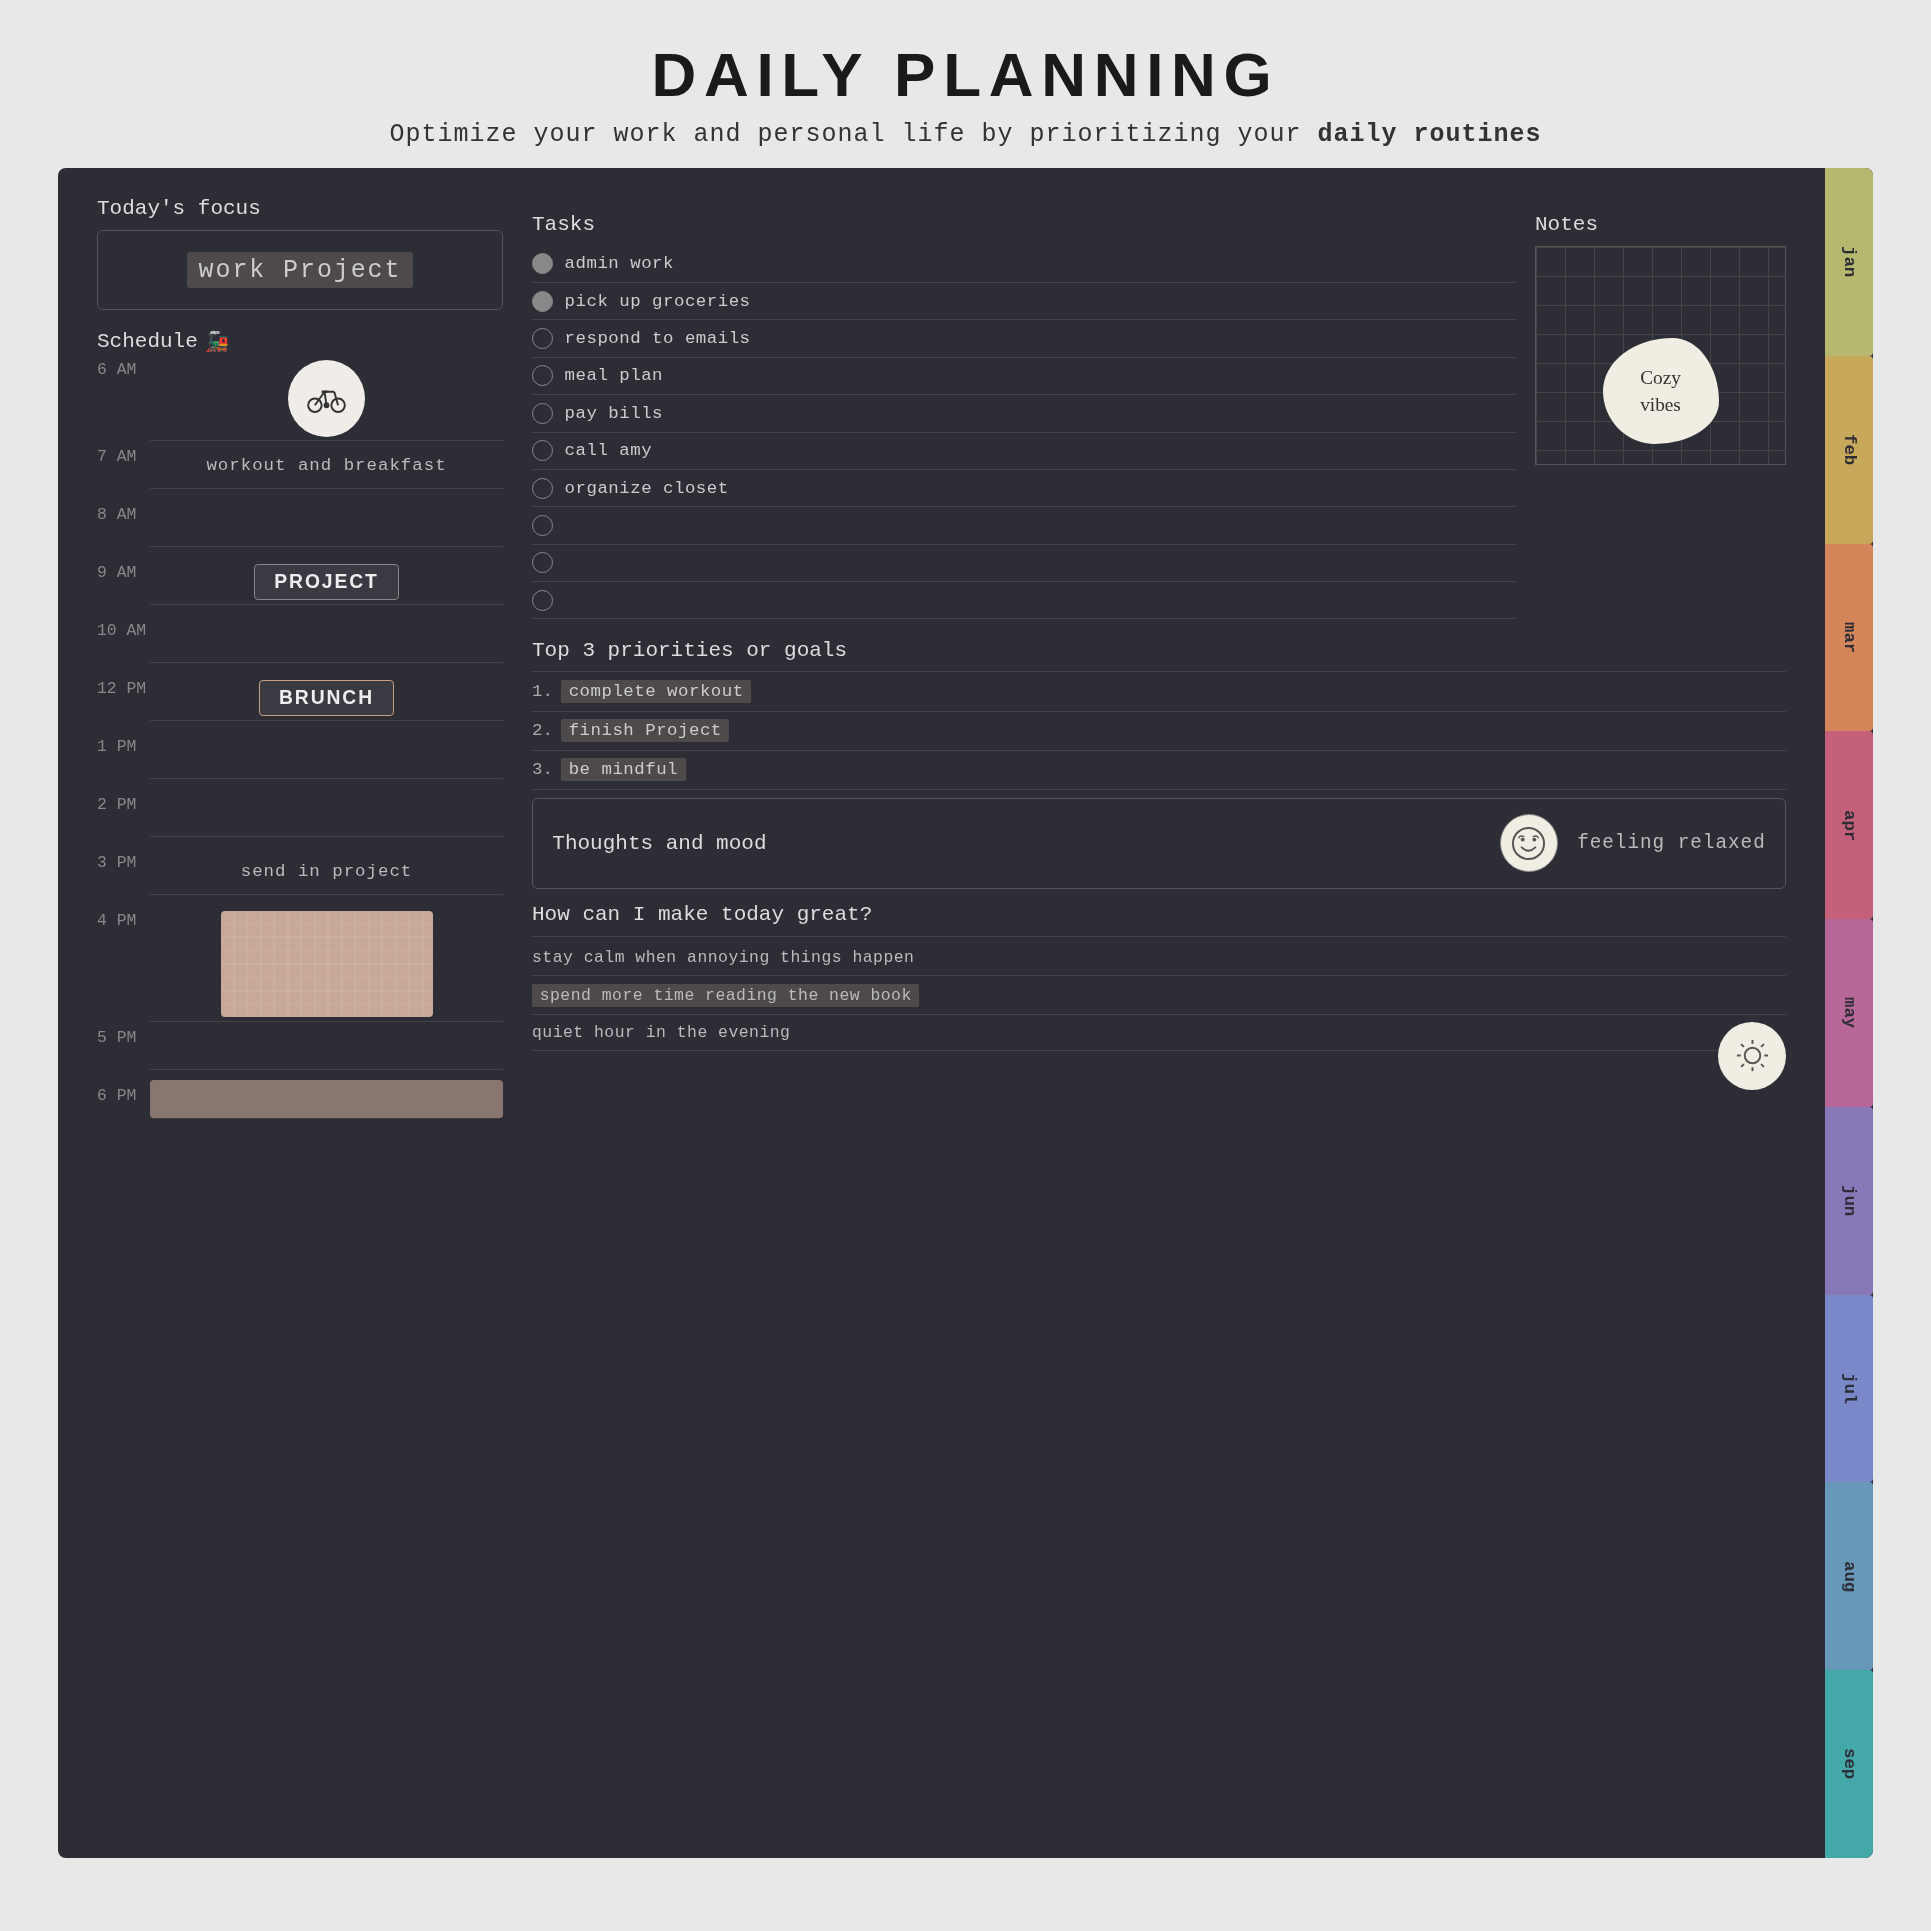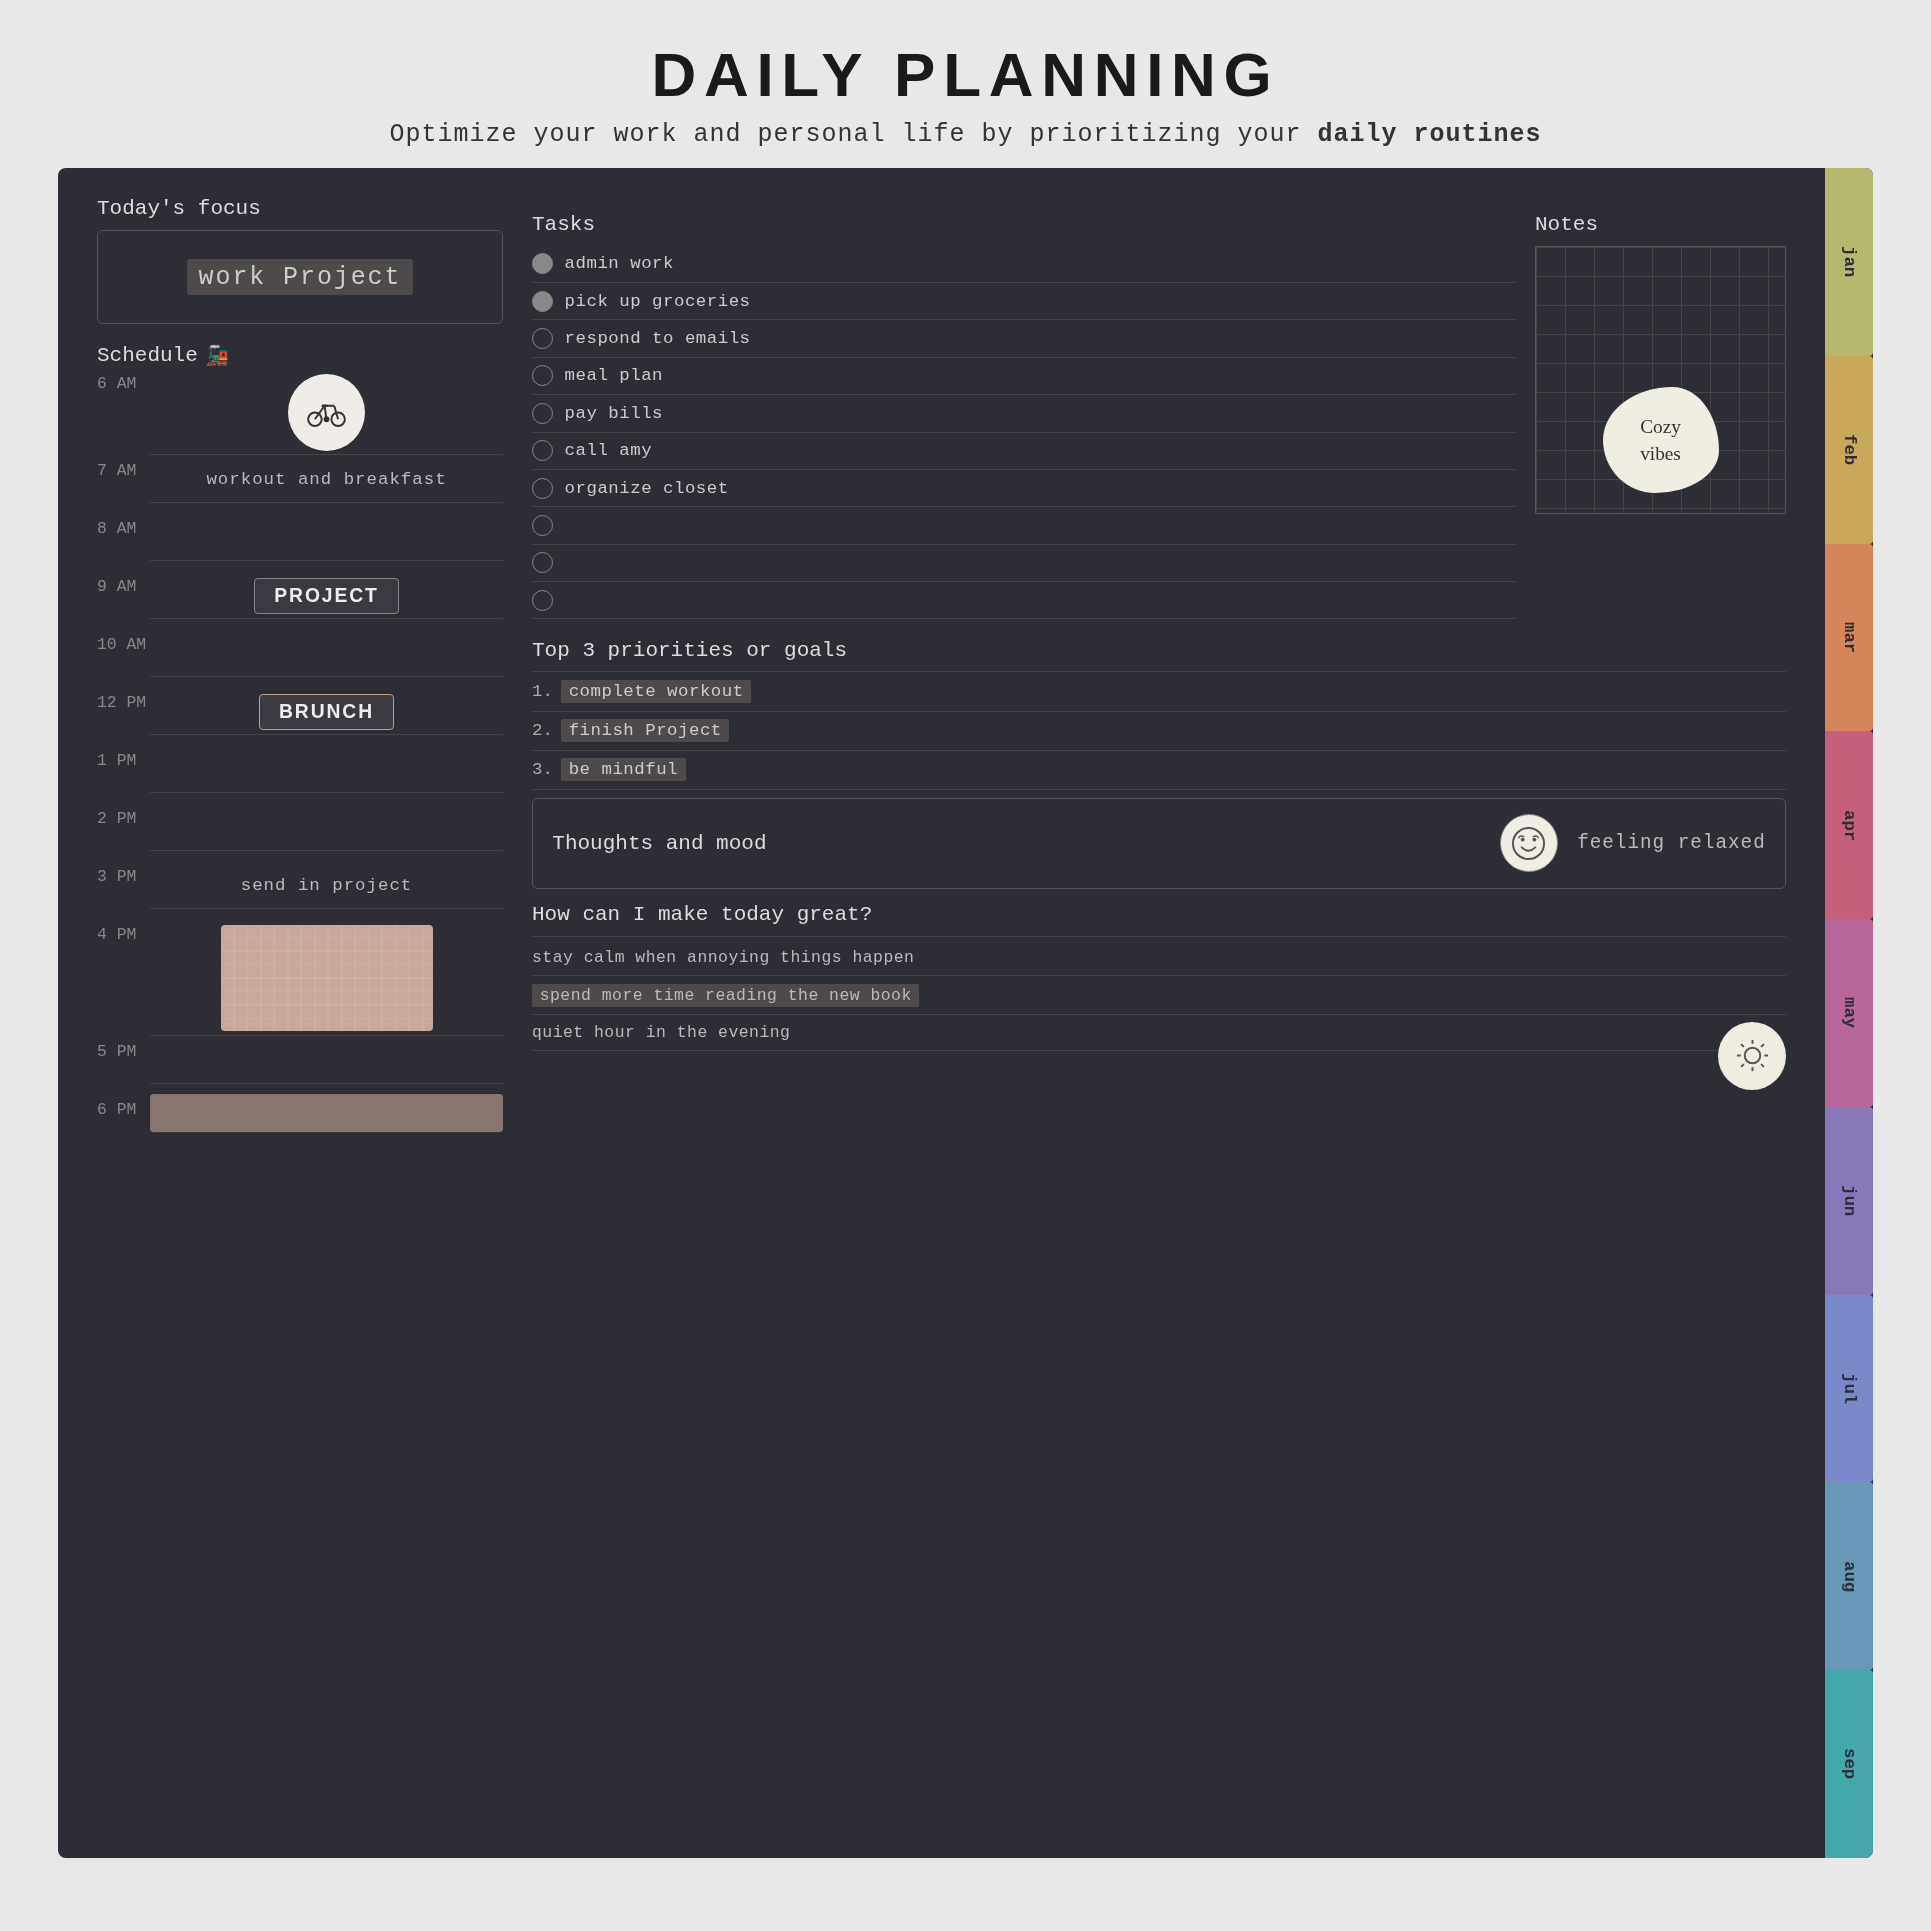--- a/index.html
+++ b/index.html
@@ -131,21 +131,21 @@
       margin-bottom: 9.7px;
       display: flex;
       align-items: center;
       gap: 7.7px;
     }
 
     
     .focus-box {
       border: 1.4px solid #555;
       border-radius: 5.8px;
-      padding: 28px;
+      padding: 21px;
       margin-bottom: 19.3px;
       text-align: center;
     }
     .focus-text {
       font-size: 25px;
       color: #ccc;
       font-family: 'Courier New', monospace;
       letter-spacing: 1.9px;
       background: rgba(180,160,140,0.25);
       display: inline-block;
@@ -259,21 +259,21 @@
     .task-text {
       font-size: 17.4px;
       color: #ccc;
       font-family: 'Courier New', monospace;
       letter-spacing: 0.5px;
     }
 
     
     .notes-grid {
       border: 1px solid #555;
-      height: 268px;
+      height: 219px;
       position: relative;
       background-image:
         linear-gradient(#444 1px, transparent 1px),
         linear-gradient(90deg, #444 1px, transparent 1px);
       background-size: 29px 29px;
     }
     .cozy-vibes-blob {
       position: absolute;
       bottom: 19.3px;
       left: 50%;

